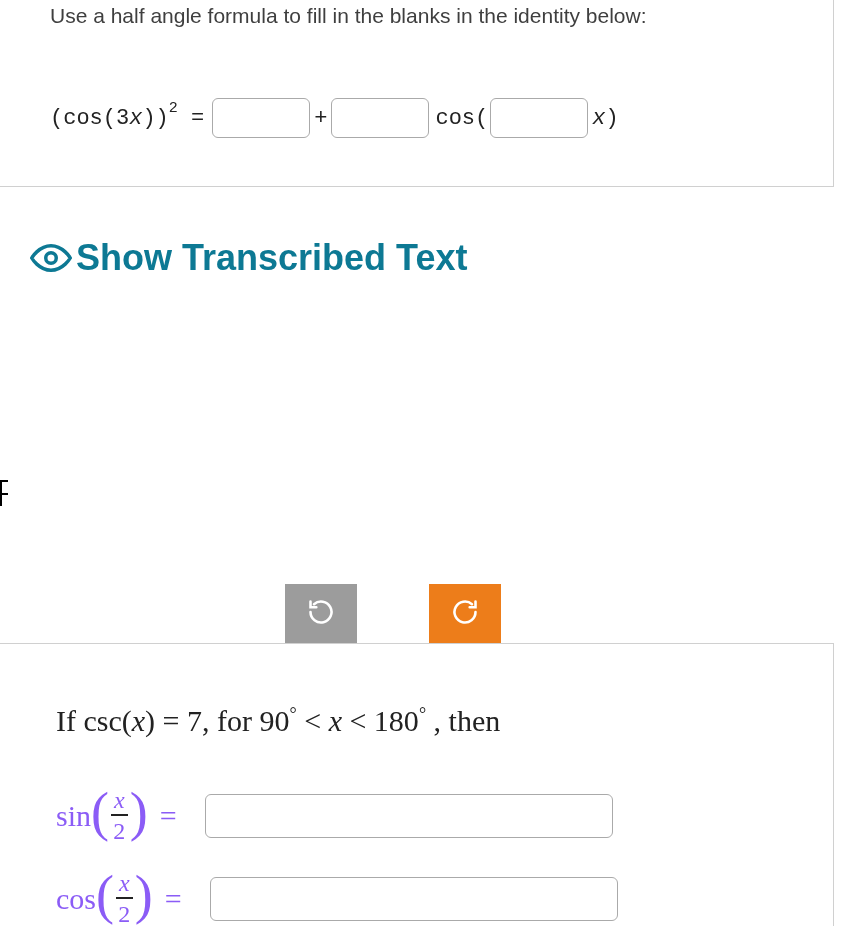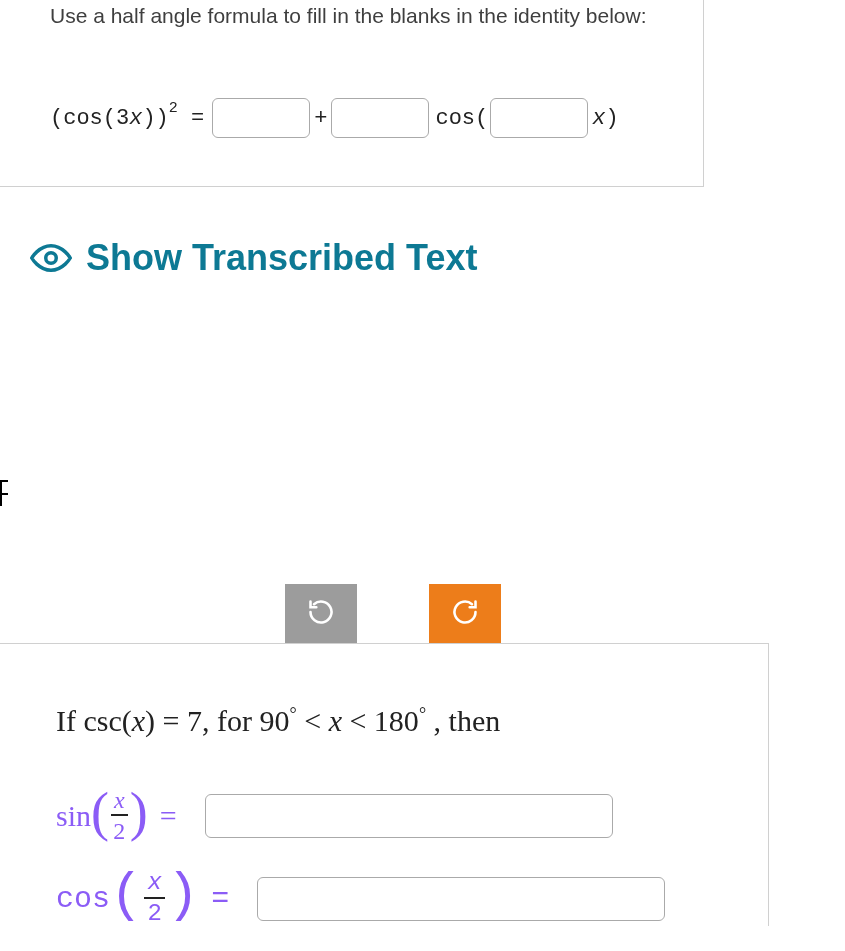--- a/index.html
+++ b/index.html
@@ -8,21 +8,21 @@
     background: #ffffff;
     width: 845px;
     height: 951px;
     overflow: hidden;
     position: relative;
   }
   .question-box {
     border-right: 1px solid #d0d0d0;
     border-bottom: 1px solid #d0d0d0;
     padding: 0 0 48px 50px;
-    width: 704px;
+    width: 834px;
   }
   .q1-instruction {
     font-size: 21px;
     color: #3f3f3f;
     margin-bottom: 70px;
     padding-top: 4px;
   }
   .q1-equation {
     font-size: 22px;
     color: #222;
@@ -41,21 +41,21 @@
     background: #fff;
   }
   .q1-equation .prefix {
     margin-right: 6px;
   }
   .q1-equation .exp { font-size: 15px; vertical-align: super; position: relative; top: -4px; }
   .q1-equation .it { font-style: italic; }
   .show-transcribed {
     display: flex;
     align-items: center;
-    gap: 14px;
+    gap: 4px;
     margin: 50px 0 0 30px;
     color: #0d7994;
     font-weight: 700;
     font-size: 36px;
     cursor: pointer;
   }
   .eye-icon svg { width: 42px; height: 42px; display: block; }
   .left-tick {
     position: absolute;
     left: 0;
@@ -89,21 +89,21 @@
     align-items: center;
     justify-content: center;
     cursor: pointer;
   }
   .btn-gray { background: #9c9c9c; }
   .btn-orange { background: #ed7d1a; }
   .btn svg { width: 28px; height: 28px; }
   .question2-box {
     border-top: 1px solid #d0d0d0;
     border-right: 1px solid #d0d0d0;
-    width: 769px;
+    width: 834px;
     padding: 60px 0 0 56px;
     font-family: 'Times New Roman', serif;
   }
   .q2-line1 {
     font-size: 30px;
     color: #222;
     margin-bottom: 50px;
   }
   .q2-func {
     display: flex;
@@ -202,21 +202,21 @@
     <span class="paren-l">(</span>
     <span class="frac">
       <span class="num">x</span>
       <span class="den">2</span>
     </span>
     <span class="paren-r">)</span>
     <span class="eq-sign">=</span>
     <span class="long-input"></span>
   </div>
 
-  <div class="q2-func" style="margin-bottom:7px;font-family:Liberation Mono, monospace;">
+  <div class="q2-func" style="margin-bottom:7px;">
     <span>cos</span>
     <span class="paren-l">(</span>
     <span class="frac">
       <span class="num">x</span>
       <span class="den">2</span>
     </span>
     <span class="paren-r">)</span>
     <span class="eq-sign">=</span>
     <span class="long-input"></span>
   </div>

